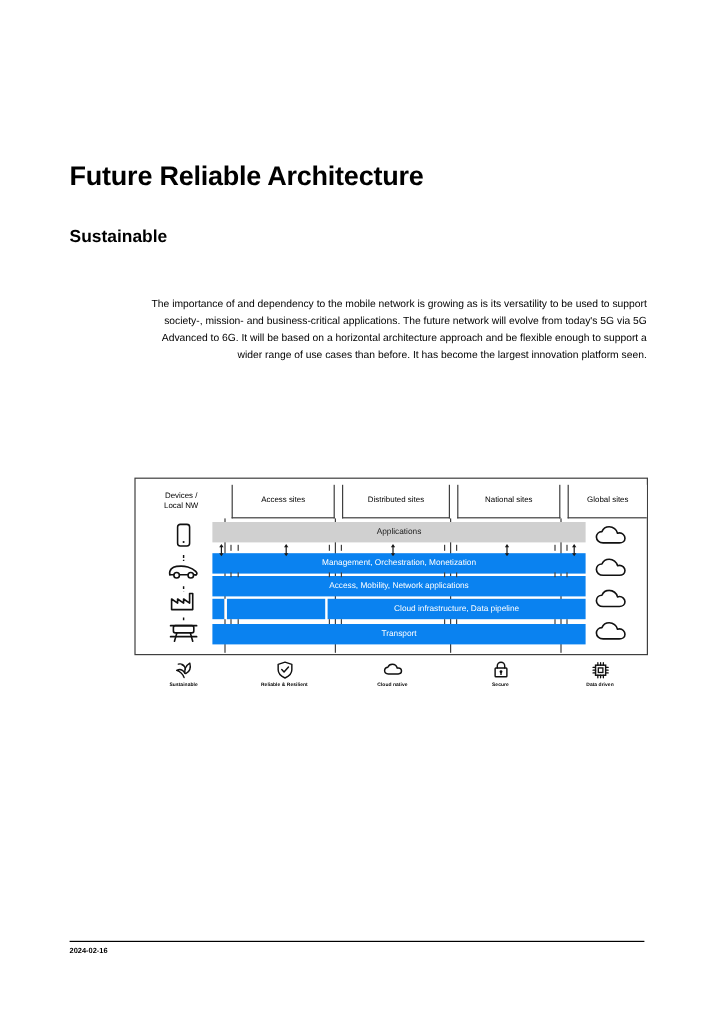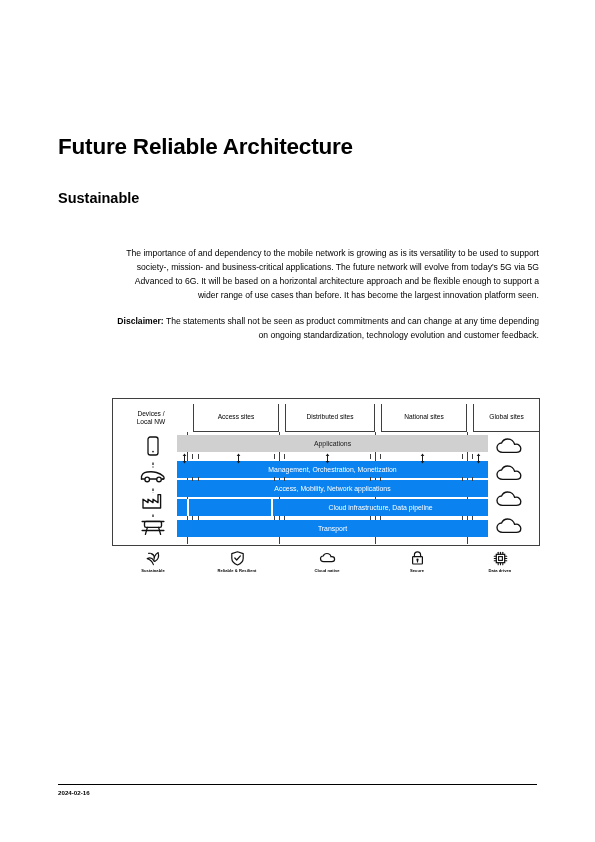--- a/index.html
+++ b/index.html
@@ -210,21 +210,20 @@
 <body>
 
 <div id="page">
 
 
   <h1 id="doc-title">Future Reliable Architecture</h1>
   <h2 id="section-heading">Sustainable</h2>
 
   <div id="body-copy">
     <p class="para">The importance of and dependency to the mobile network is growing as is its versatility to be used to support society-, mission- and business-critical applications. The future network will evolve from today's 5G via 5G Advanced to 6G. It will be based on a horizontal architecture approach and be flexible enough to support a wider range of use cases than before. It has become the largest innovation platform seen.</p>
-    <p class="para"><b>Disclaimer:</b><span> The statements shall not be seen as product commitments and can change at any time depending on ongoing standardization, technology evolution and customer feedback.</span></p>
   </div>
 
   <div id="diagram">
 
     <div class="col-head first" style="left:2px;  width:72px;">
         <span>Devices /<br>Local NW</span>
       </div>
     <div class="col-head" style="left:80px; width:86px;">
         <span>Access sites</span>
       </div>

